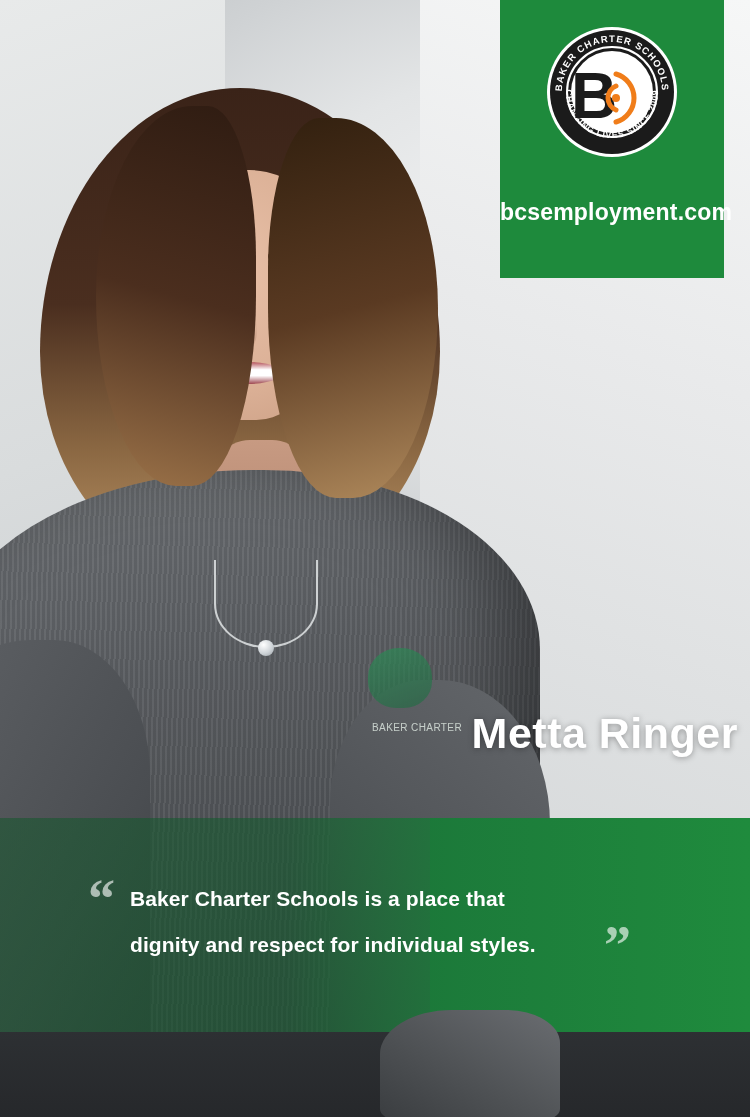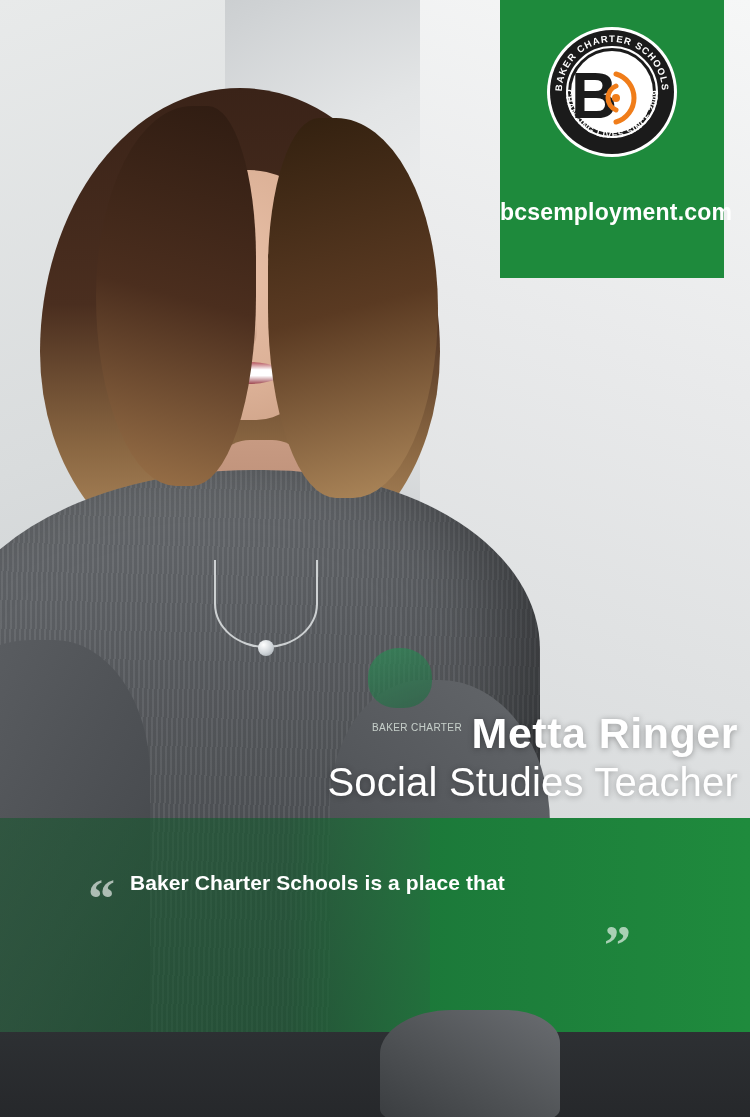--- a/index.html
+++ b/index.html
@@ -303,21 +303,21 @@
     position: absolute;
     left: 604px;
     top: 918px;
     color: rgba(255,255,255,0.62);
     font-size: 54px;
     font-weight: bold;
     font-family: "Liberation Serif", serif;
     line-height: 1;
     z-index: 6;
   }
-  .quote-wrap .quote-text { padding-left: 42px; }
+  .quote-wrap .quote-text { padding-left: 42px; margin-top: 16px; }
 
   
   .bottom-area {
     position: absolute;
     left: 0;
     top: 1032px;
     width: 750px;
     height: 85px;
     background: linear-gradient(180deg, #2d3033 0%, #26282b 100%);
     z-index: 2;
@@ -397,28 +397,28 @@
         </g>
         <circle cx="70" cy="72" r="4" fill="#f07d1a"></circle>
       </svg>
     </div>
 
     <div class="apply-line2">bcsemployment.com</div>
   </div>
 
   <div class="name-block">
     <div class="person-name">Metta Ringer</div>
-    <div class="person-title">Social Studies Teacher</div>
   </div>
 
   <div class="quote-band-solid"></div>
   <div class="quote-band"></div>
   <div class="quote-open">“</div>
   <div class="quote-wrap">
     <div class="quote-text">Baker Charter Schools is a place that</div>
+    <div class="quote-text">dignity and respect for individual styles.</div>
   </div>
   <div class="quote-close">”</div>
 
   <div class="bottom-right-grey"></div>
   <div class="bottom-area"></div>
   <div class="sleeve-bottom"></div>
 
 </div>
 
 </body></html>

